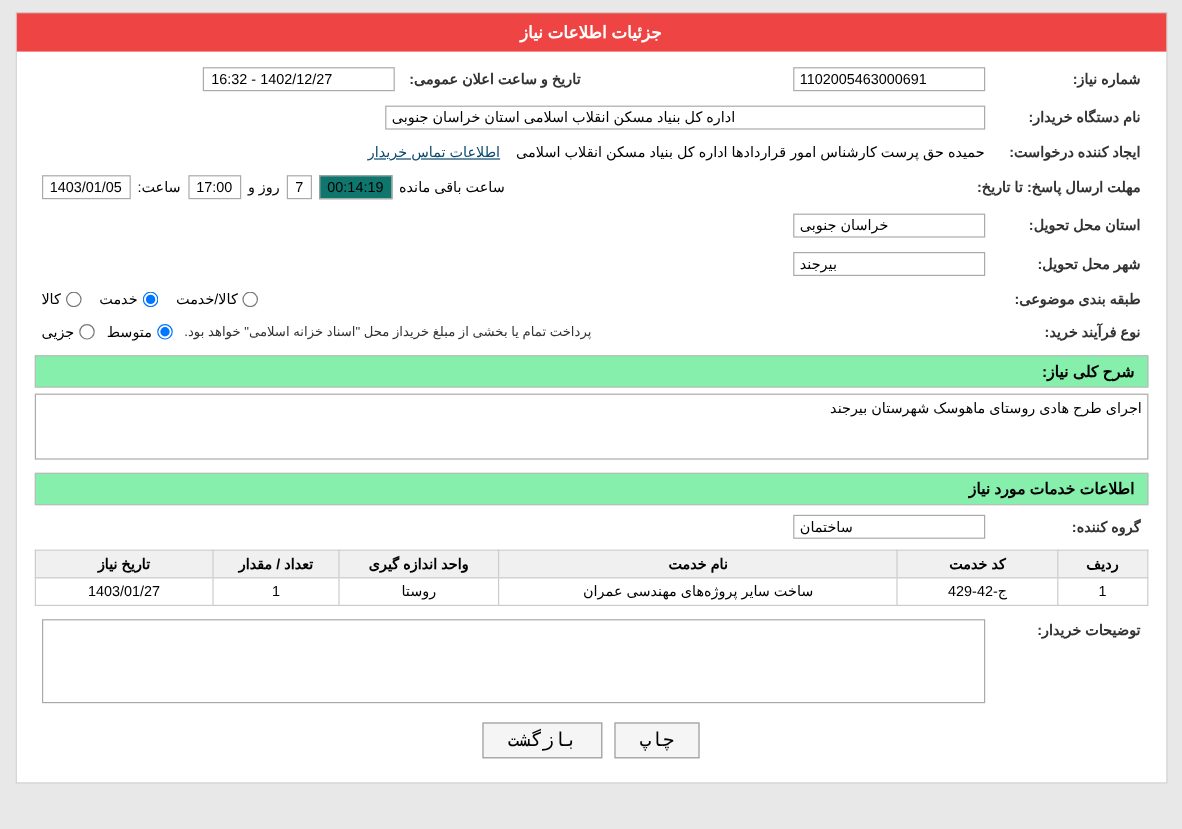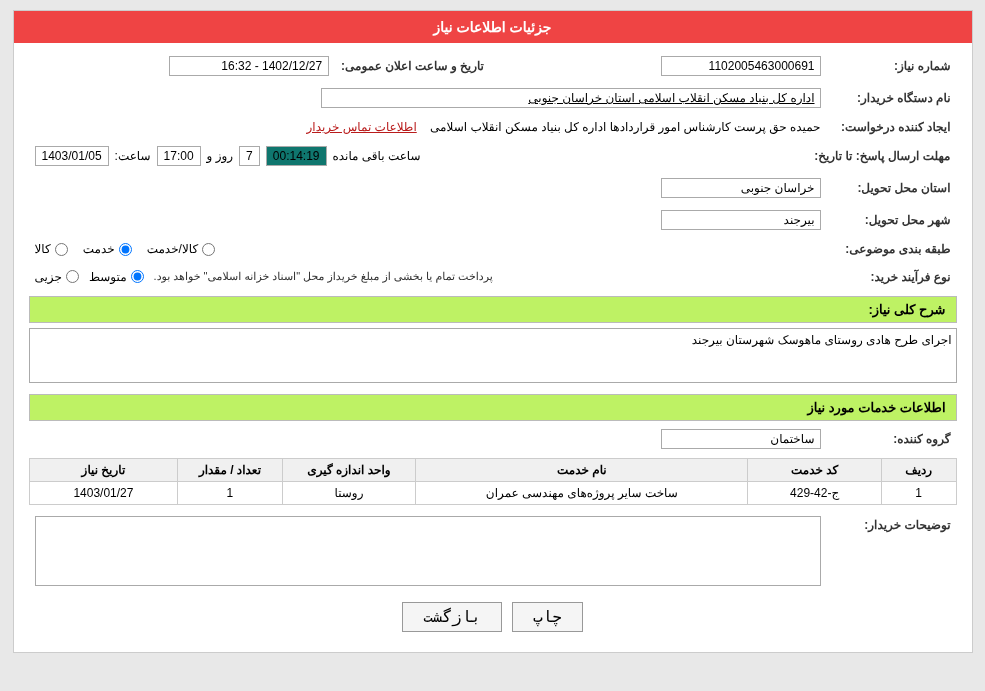--- a/index.html
+++ b/index.html
@@ -46,41 +46,40 @@
     }
     .value-cell {
       text-align: right;
     }
     .input-box {
       border: 1px solid #aaa;
       padding: 2px 5px;
       background: #fff;
       display: inline-block;
       min-width: 160px;
-      text-align: right;
+      text-align: left;
       font-size: 12px;
     }
     .input-box-wide {
       min-width: 400px;
-      text-decoration: underline;
     }
     .link-blue {
-      color: #b91c1c;
+      color: #0c4a6e;
       text-decoration: underline;
       cursor: pointer;
       margin-left: 10px;
     }
     .datetime-box {
       border: 1px solid #aaa;
       padding: 2px 6px;
       background: #fff;
       font-size: 12px;
     }
     .section-header {
-      background: #bef264;
+      background: #86efac;
       border: 1px solid #bbb;
       padding: 5px 10px;
       font-weight: bold;
       font-size: 13px;
       margin: 8px 0 5px 0;
       text-align: right;
     }
     .radio-group {
       display: flex;
       gap: 15px;

